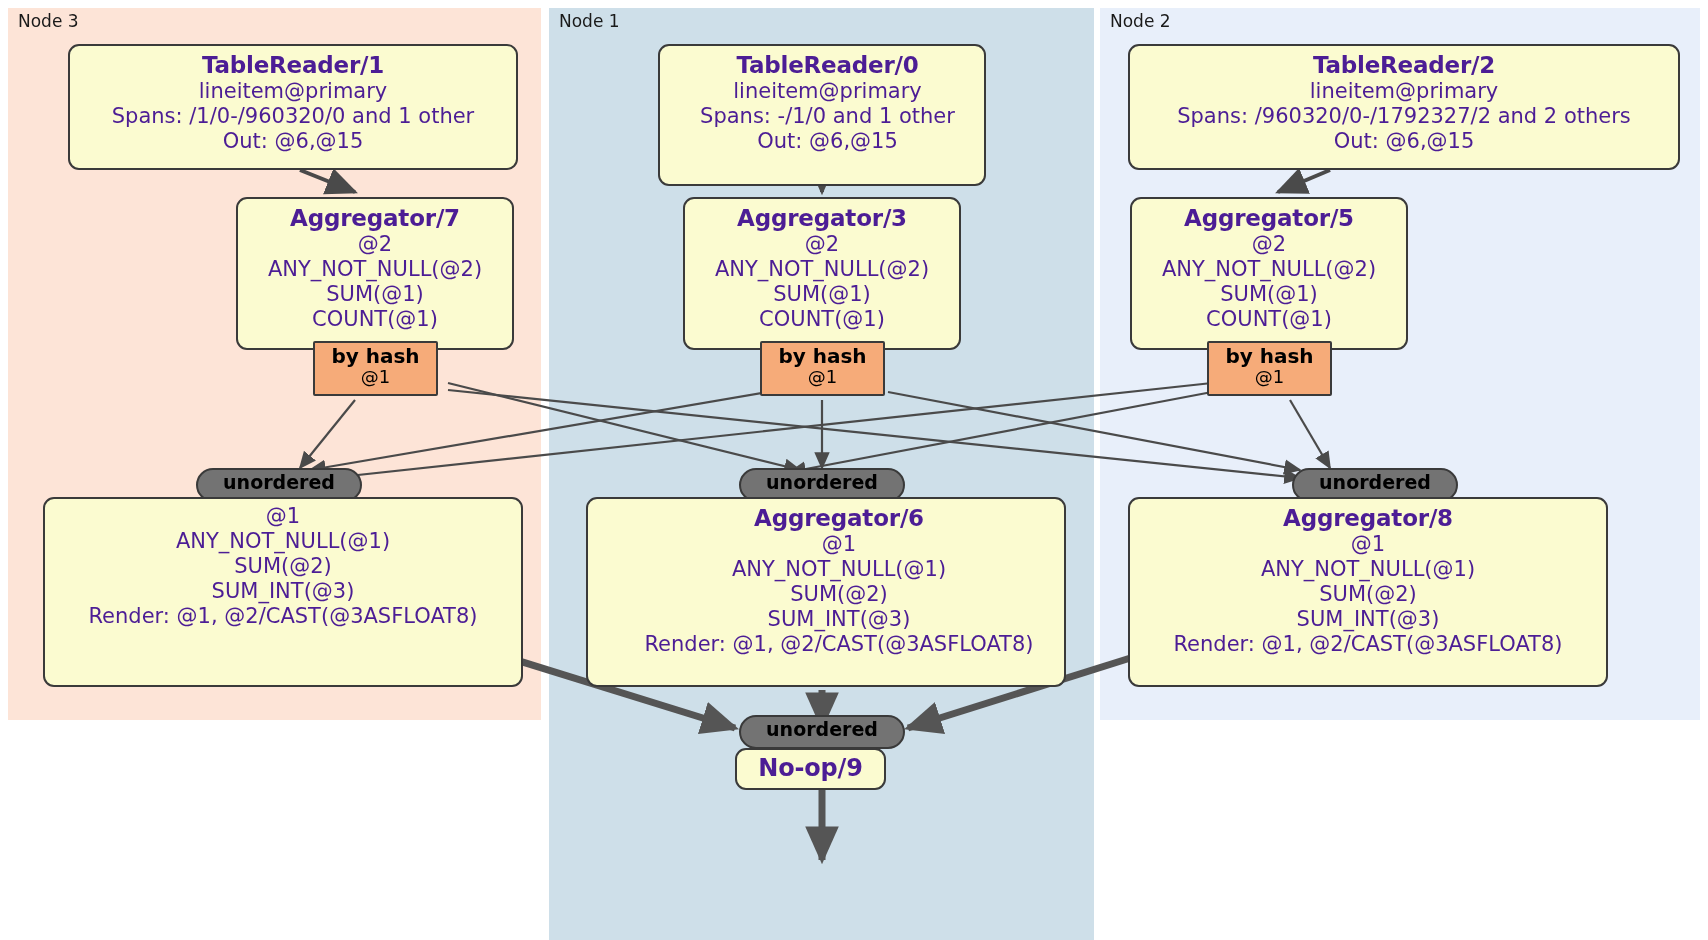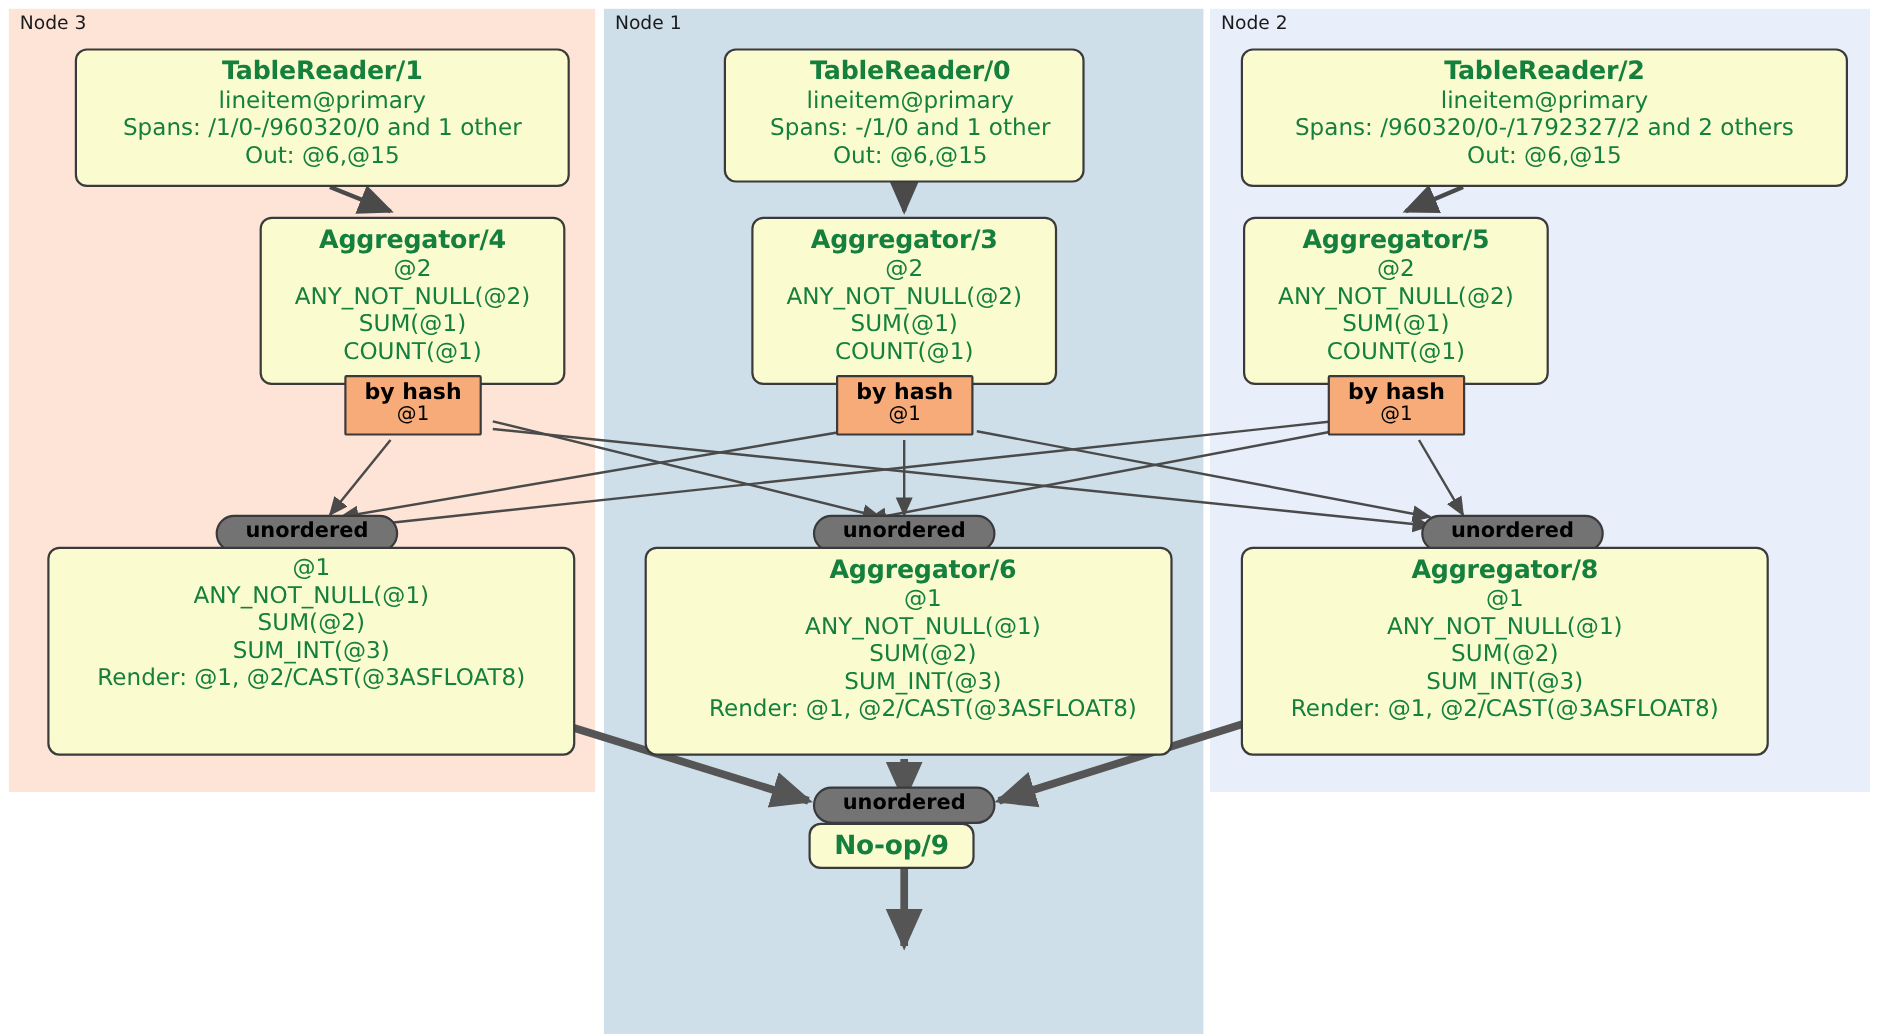--- a/index.html
+++ b/index.html
@@ -23,21 +23,21 @@
   #edges{position:absolute;left:0;top:0;width:1708px;height:940px;}
 
   
   .box{
     position:absolute;box-sizing:border-box;
     background:#fbfbd0;
     border:2.5px solid #3a3a3a;
     border-radius:11px;
     text-align:center;
     padding:5px 10px 6px 10px;
-    color:#15803d;
+    color:#4c1d95;
   }
   .box .title{
     font-weight:bold;font-size:23px;line-height:1.22;
     letter-spacing:-0.2px;
   }
   .box .line{
     font-size:21px;line-height:1.19;white-space:nowrap;
   }
   .box.compact{padding:4px 16px 5px 16px;display:flex;align-items:center;justify-content:center;}
   .box.compact .title{font-size:24px;}
@@ -114,36 +114,36 @@
     </g>
   </svg>
 
   <div class="box" style="left:68px;top:44px;width:450px;height:126px;">
     <div class="title">TableReader/1</div>
     <div class="line">lineitem@primary</div>
     <div class="line">Spans: /1/0-/960320/0 and 1 other</div>
     <div class="line">Out: @6,@15</div>
   </div>
 
-  <div class="box" style="left:658px;top:44px;width:328px;height:122px;padding-left:21px;">
+  <div class="box" style="left:658px;top:44px;width:328px;height:142px;padding-left:21px;">
     <div class="title">TableReader/0</div>
     <div class="line">lineitem@primary</div>
     <div class="line">Spans: -/1/0 and 1 other</div>
     <div class="line">Out: @6,@15</div>
   </div>
 
   <div class="box" style="left:1128px;top:44px;width:552px;height:126px;">
     <div class="title">TableReader/2</div>
     <div class="line">lineitem@primary</div>
     <div class="line">Spans: /960320/0-/1792327/2 and 2 others</div>
     <div class="line">Out: @6,@15</div>
   </div>
 
   <div class="box" style="left:236px;top:197px;width:278px;height:153px;">
-    <div class="title">Aggregator/4</div>
+    <div class="title">Aggregator/7</div>
     <div class="line">@2</div>
     <div class="line">ANY_NOT_NULL(@2)</div>
     <div class="line">SUM(@1)</div>
     <div class="line">COUNT(@1)</div>
   </div>
 
   <div class="box" style="left:683px;top:197px;width:278px;height:153px;">
     <div class="title">Aggregator/3</div>
     <div class="line">@2</div>
     <div class="line">ANY_NOT_NULL(@2)</div>

